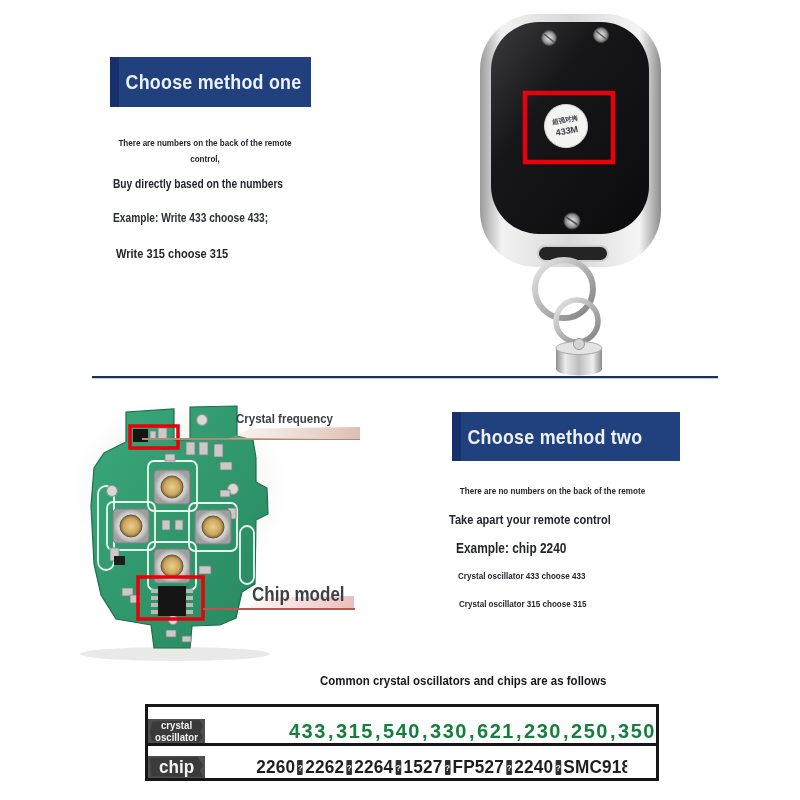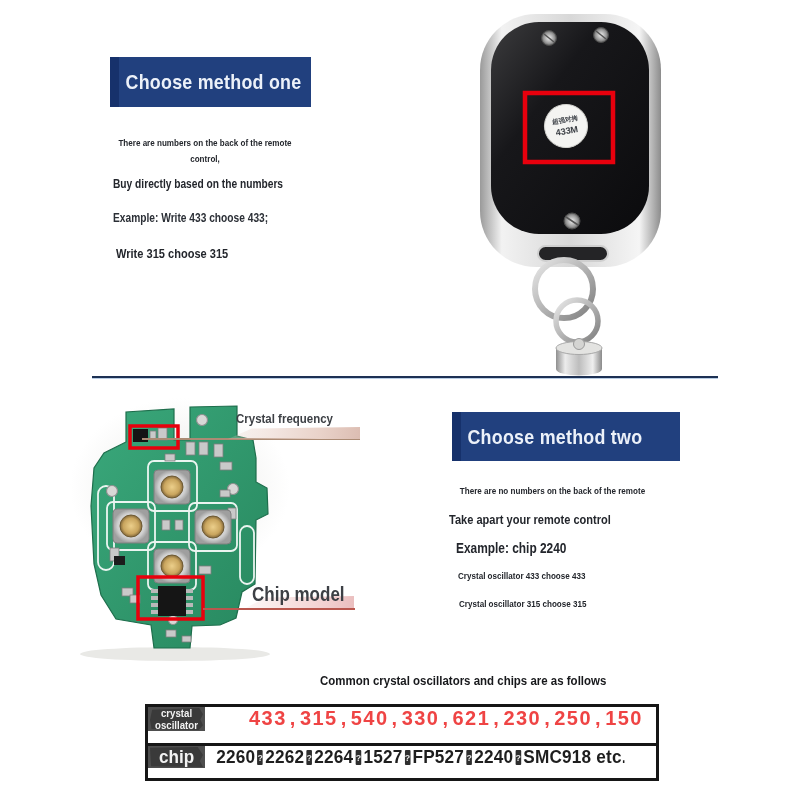--- a/index.html
+++ b/index.html
@@ -10,28 +10,28 @@
   .cx-l{transform:scaleX(.85);transform-origin:0 50%;}
   .banner{background:linear-gradient(90deg,#16316b 0,#16316b 9px,#21407e 9px);
           display:flex;align-items:center;justify-content:flex-start;}
   .banner span{color:#ecf1f9;font-weight:700;font-size:21px;letter-spacing:.3px;white-space:nowrap;}
   .note{font-size:9.5px;font-weight:700;line-height:16px;color:#23262c;}
   .divider{background:linear-gradient(#1d3154 0 2px,#b9cde4 2px 3px,rgba(255,255,255,0) 3px);}
   .callout-label{font-weight:700;color:#3d4045;white-space:nowrap;}
   .swoosh{clip-path:polygon(0 100%,18% 12%,100% 0,100% 100%);}
   .cline{height:2px;}
   .tbl{border:3px solid #161616;background:#fff;}
-  .tbl-row{display:flex;align-items:flex-start;}
+  .tbl-row{display:flex;align-items:flex-end;gap:40px;}
   .tbl-label{width:57px;flex:0 0 57px;background:#4e4e4e;display:flex;align-items:center;justify-content:center;position:relative;}
   .tbl-label .patch{position:absolute;inset:1px 2px;background:#3a3a3a;
       clip-path:polygon(4% 8%,93% 0,100% 28%,95% 52%,100% 78%,92% 100%,3% 95%,0 55%);}
   .tbl-label .lt{position:relative;color:#f3f3f3;font-weight:700;text-align:center;}
   .tbl-val{flex:1;display:flex;align-items:center;padding-left:12px;white-space:nowrap;overflow:hidden;}
   .row-divider{height:3px;background:#161616;}
-  .vals1{font-size:20px;font-weight:600;letter-spacing:1.5px;color:#ef4444;padding-left:44px;}
+  .vals1{font-size:20px;font-weight:600;letter-spacing:1.5px;color:#15803d;padding-left:44px;}
   .vals2{font-size:18.5px;font-weight:700;letter-spacing:.2px;color:#1e1e1e;transform:scaleX(.93);transform-origin:0 50%;}
   .sep-dun{display:inline-block;width:13px;text-align:center;font-weight:600;}
   .sep-dun::before{content:",";}
   .sep-tofu{display:inline-block;width:12px;height:15px;background:#2e2e2e;border-radius:1px;
       margin:0 2.5px;vertical-align:-1px;}
   .sep-tofu::before{content:"?";display:block;color:#e6e6e6;font-size:9.5px;font-weight:700;
       text-align:center;line-height:15px;letter-spacing:0;}
   .tear{background:#fff;clip-path:polygon(35% 0,100% 0,100% 100%,40% 100%,0 52%);}
 </style>
 </head>
@@ -247,21 +247,21 @@
           <span>540</span>
           <span class="sep-dun" title="、"></span>
           <span>330</span>
           <span class="sep-dun" title="、"></span>
           <span>621</span>
           <span class="sep-dun" title="、"></span>
           <span>230</span>
           <span class="sep-dun" title="、"></span>
           <span>250</span>
           <span class="sep-dun" title="、"></span>
-          <span>150</span>
+          <span>350</span>
         </div>
     </div>
     <div class="row-divider"></div>
     <div class="tbl-row" style="height:32px;position:relative;">
       <div class="tbl-label">
         <span class="patch" style="clip-path:polygon(0 4%,90% 0,100% 40%,94% 70%,100% 100%,2% 96%);"></span>
         <span class="lt" style="font-size:19px;transform:scaleX(.9);">chip</span>
       </div>
       <div class="tbl-val vals2">
           <span>2260</span>

